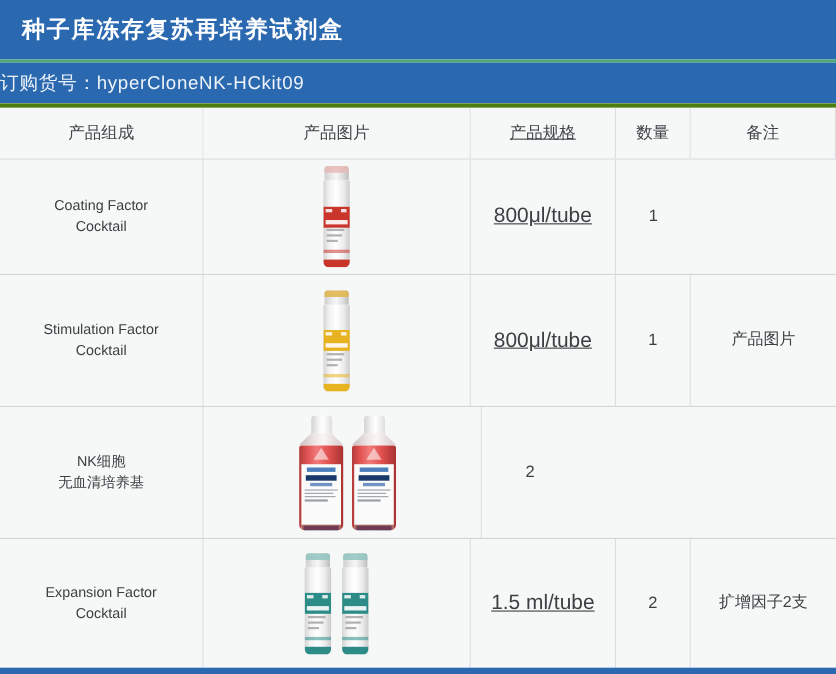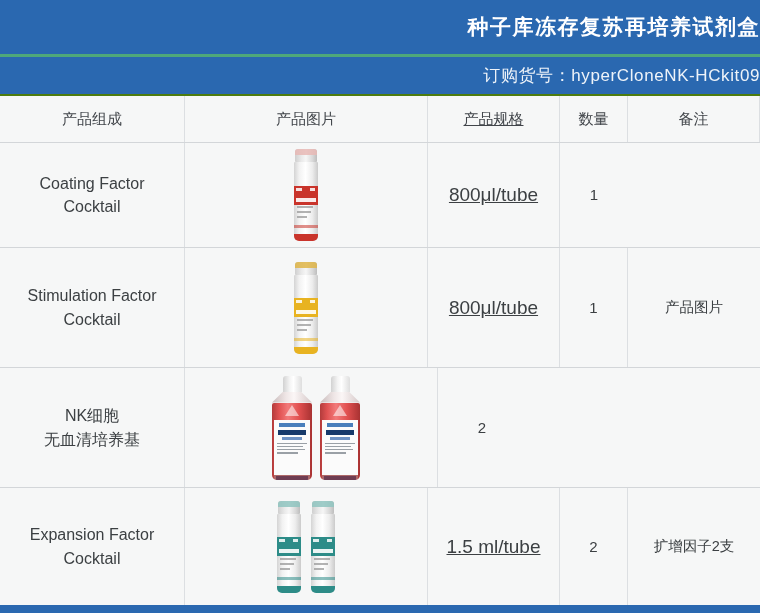--- a/index.html
+++ b/index.html
@@ -16,55 +16,56 @@
     display: flex;
     flex-direction: column;
   }
 
   
   .hdr-title-bar {
     height: 54px;
     background: #2a68b0;
     display: flex;
     align-items: center;
-    justify-content: flex-end;
+    justify-content: flex-start;
     flex: 0 0 auto;
+    padding-left: 20px;
   }
   .hdr-title {
     color: #ffffff;
     font-size: 21px;
     font-weight: bold;
     letter-spacing: 1.5px;
   }
   .hdr-rule {
     height: 3px;
     background: #4fa87a;
     flex: 0 0 auto;
   }
   .hdr-sub-bar {
     height: 37px;
     background: #2a68b0;
     display: flex;
     align-items: center;
-    justify-content: flex-end;
+    justify-content: flex-start;
     flex: 0 0 auto;
   }
   .hdr-sub {
     color: #eef3f9;
     font-size: 17px;
     letter-spacing: 0.6px;
   }
 
   
   .tbl {
     flex: 1 1 auto;
     display: flex;
     flex-direction: column;
     background: #f6f7f7;
-    border-top: 2px solid #4d7c0f;
+    border-top: 4px solid #4d7c0f;
   }
   .row {
     display: flex;
     align-items: stretch;
     border-bottom: 1px solid #d3d6d9;
   }
   .row:last-child { border-bottom: none; }
   .row.head { height: 47px; }
   .row.r1 { height: 105px; }
   .row.r2 { height: 120px; }
@@ -89,21 +90,21 @@
   .c-qty  { width: 68px;  flex: 0 0 68px; }
   .c-note { flex: 1 1 auto; }
 
   .row.head .cell {
     font-size: 15px;
     color: #41454a;
     background: #f6f7f7;
   }
   .row.head .cell { border-right: 1px solid #dcdfe2; }
 
-  .row .c-name  { font-size: 16px; }
+  .row .c-name  { font-size: 13px; }
   .row .c-spec  { font-size: 19px; }
   .row .c-qty   { font-size: 15px; }
   .row .c-note  { font-size: 14.5px; }
 
   
   .footer-bar {
     height: 10px;
     background: #2a68b0;
     flex: 0 0 auto;
   }

